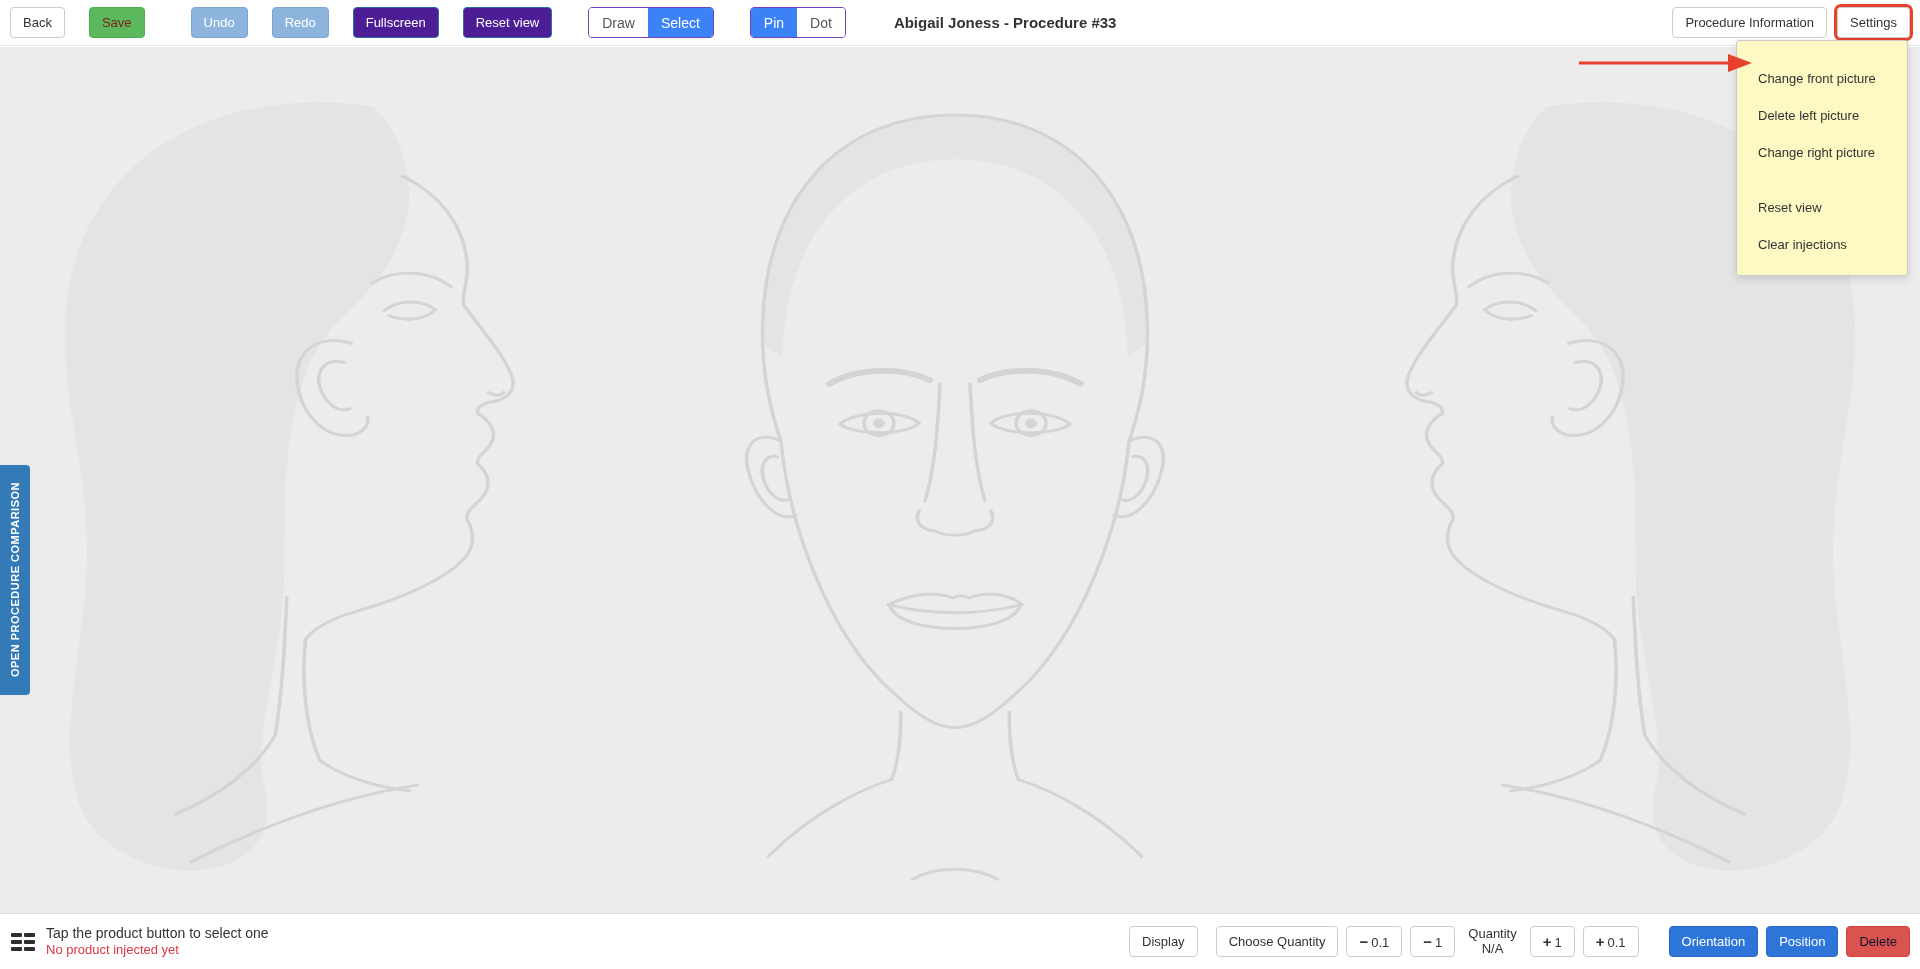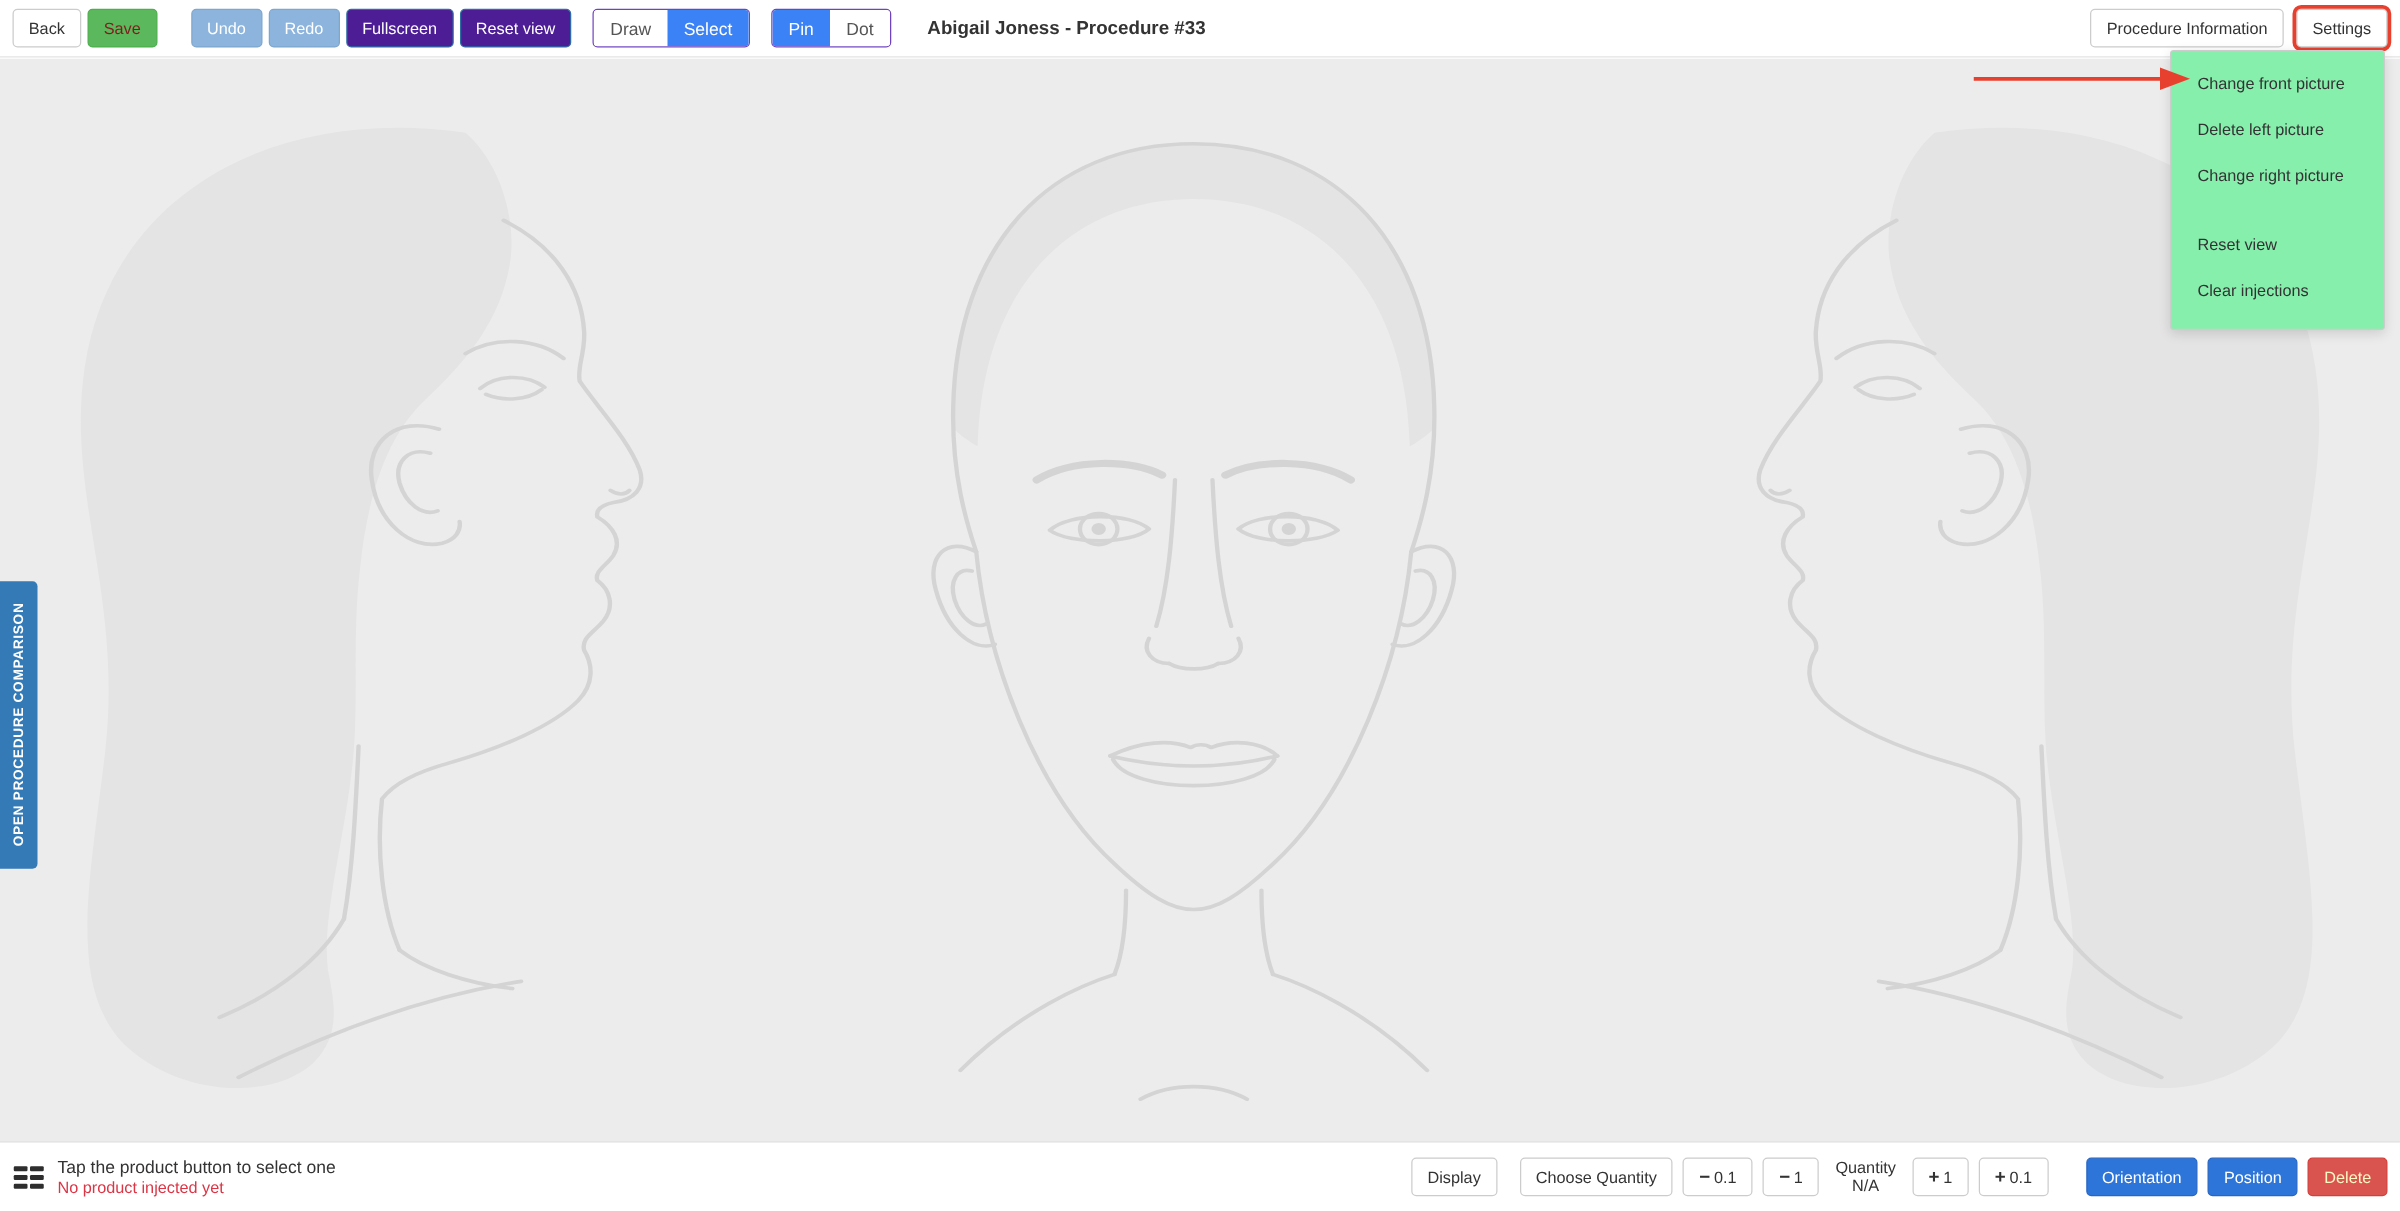--- a/index.html
+++ b/index.html
@@ -3,29 +3,29 @@
 <meta charset="utf-8">
 <style>
   * { margin:0; padding:0; box-sizing:border-box; }
   html,body { width:1920px; height:969px; overflow:hidden; background:#fff;
               font-family:"Liberation Sans", sans-serif; }
   .app { position:relative; width:1920px; height:969px; }
 
   
   .topbar { position:absolute; top:0; left:0; right:0; height:46px; background:#fff;
             border-bottom:1px solid #e3e3e3; display:flex; align-items:center;
-            padding:0 10px; gap:5px; z-index:10; }
+            padding:0 10px; gap:24px; z-index:10; }
   .btn { height:31px; padding:0 12px; border-radius:4px; font-size:13px;
          border:1px solid #ccc; background:#fff; color:#333; cursor:pointer;
          font-family:inherit; white-space:nowrap; line-height:29px; }
   .btn-green   { background:#5cb85c; border-color:#4cae4c; color:#7f1d1d; }
   .btn-ltblue  { background:#8cb4dc; border-color:#7ea6ce; color:#fff; }
   .btn-blue    { background:#4c1d95; border-color:#2e6da4; color:#fff; }
   .btn-bblue   { background:#2e75d9; border-color:#2766c4; color:#fff; }
-  .btn-red     { background:#d9534f; border-color:#d43f3a; color:#fef9c3; }
+  .btn-red     { background:#d9534f; border-color:#d43f3a; color:#0f172a; }
   .gap-l  { margin-left:22px; }
   .gap-m  { margin-left:12px; }
   .seg { display:flex; border:1px solid #6f42c1; border-radius:4px; overflow:hidden; height:31px; }
   .seg button { border:none; background:#fff; color:#555; padding:0 13px; font-size:14px;
                 height:100%; font-family:inherit; cursor:pointer; }
   .seg button.active { background:#3b82f6; color:#fff; }
   .page-title { font-size:15px; font-weight:bold; color:#333; margin-left:24px; }
   .topbar-right { margin-left:auto; display:flex; align-items:center; gap:10px; }
   .settings-highlight { outline:3px solid #e8402f; outline-offset:0; }
 
@@ -37,23 +37,23 @@
   .face-front { left:700px; top:20px; width:510px; height:845px; }
   .face-right { right:20px; top:16px; width:545px; height:845px; transform:scaleX(-1); }
 
   .side-tab { position:absolute; left:0; top:418px; width:30px; height:230px;
               background:#337ab7; color:#fff; border-radius:0 4px 4px 0;
               display:flex; align-items:center; justify-content:center; cursor:pointer; }
   .side-tab span { writing-mode:vertical-rl; transform:rotate(180deg);
                    font-size:11px; font-weight:bold; letter-spacing:.5px; white-space:nowrap; }
 
   
-  .dropdown { position:absolute; top:40px; right:12px; width:172px; background:#86efac;
+  .dropdown { position:absolute; top:40px; right:12px; width:172px; background:#fef9c3;
               border:1px solid #ccc; border-radius:3px;
-              box-shadow:0 3px 9px rgba(0,0,0,.13); z-index:20; padding:7px 0 12px; }
+              box-shadow:0 3px 9px rgba(0,0,0,.13); z-index:20; padding:19px 0 12px; }
   .dropdown .item { padding-left:21px; padding-right:12px; height:37px; line-height:37px;
                     font-size:13px; color:#333; cursor:pointer; white-space:nowrap; }
   .dropdown .menu-gap { height:18px; }
 
   .annot-arrow { position:absolute; left:1576px; top:50px; z-index:21; pointer-events:none; }
 
   
   .bottombar { position:absolute; left:0; right:0; bottom:0; height:56px; background:#fff;
                border-top:1px solid #ddd; display:flex; align-items:center;
                padding:0 10px; gap:10px; z-index:10; }

